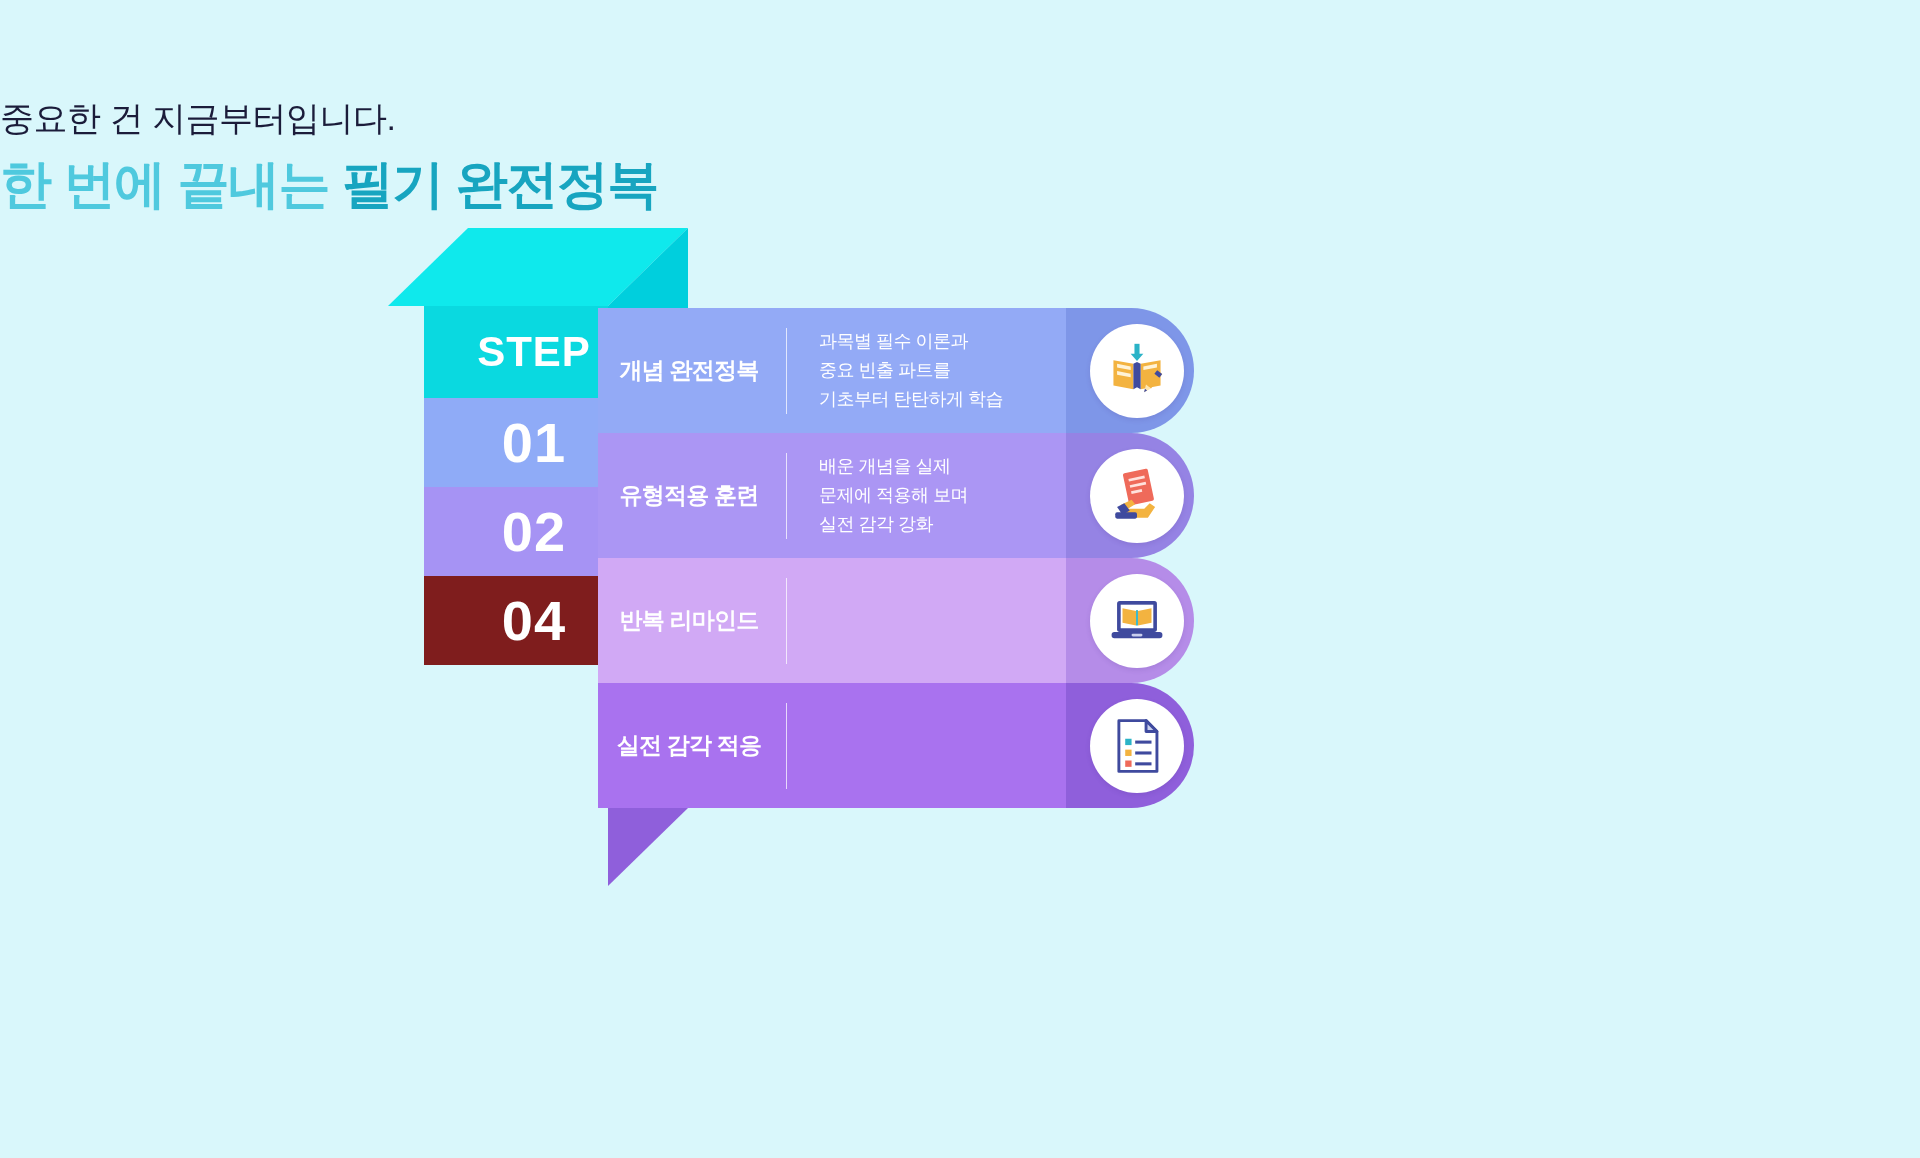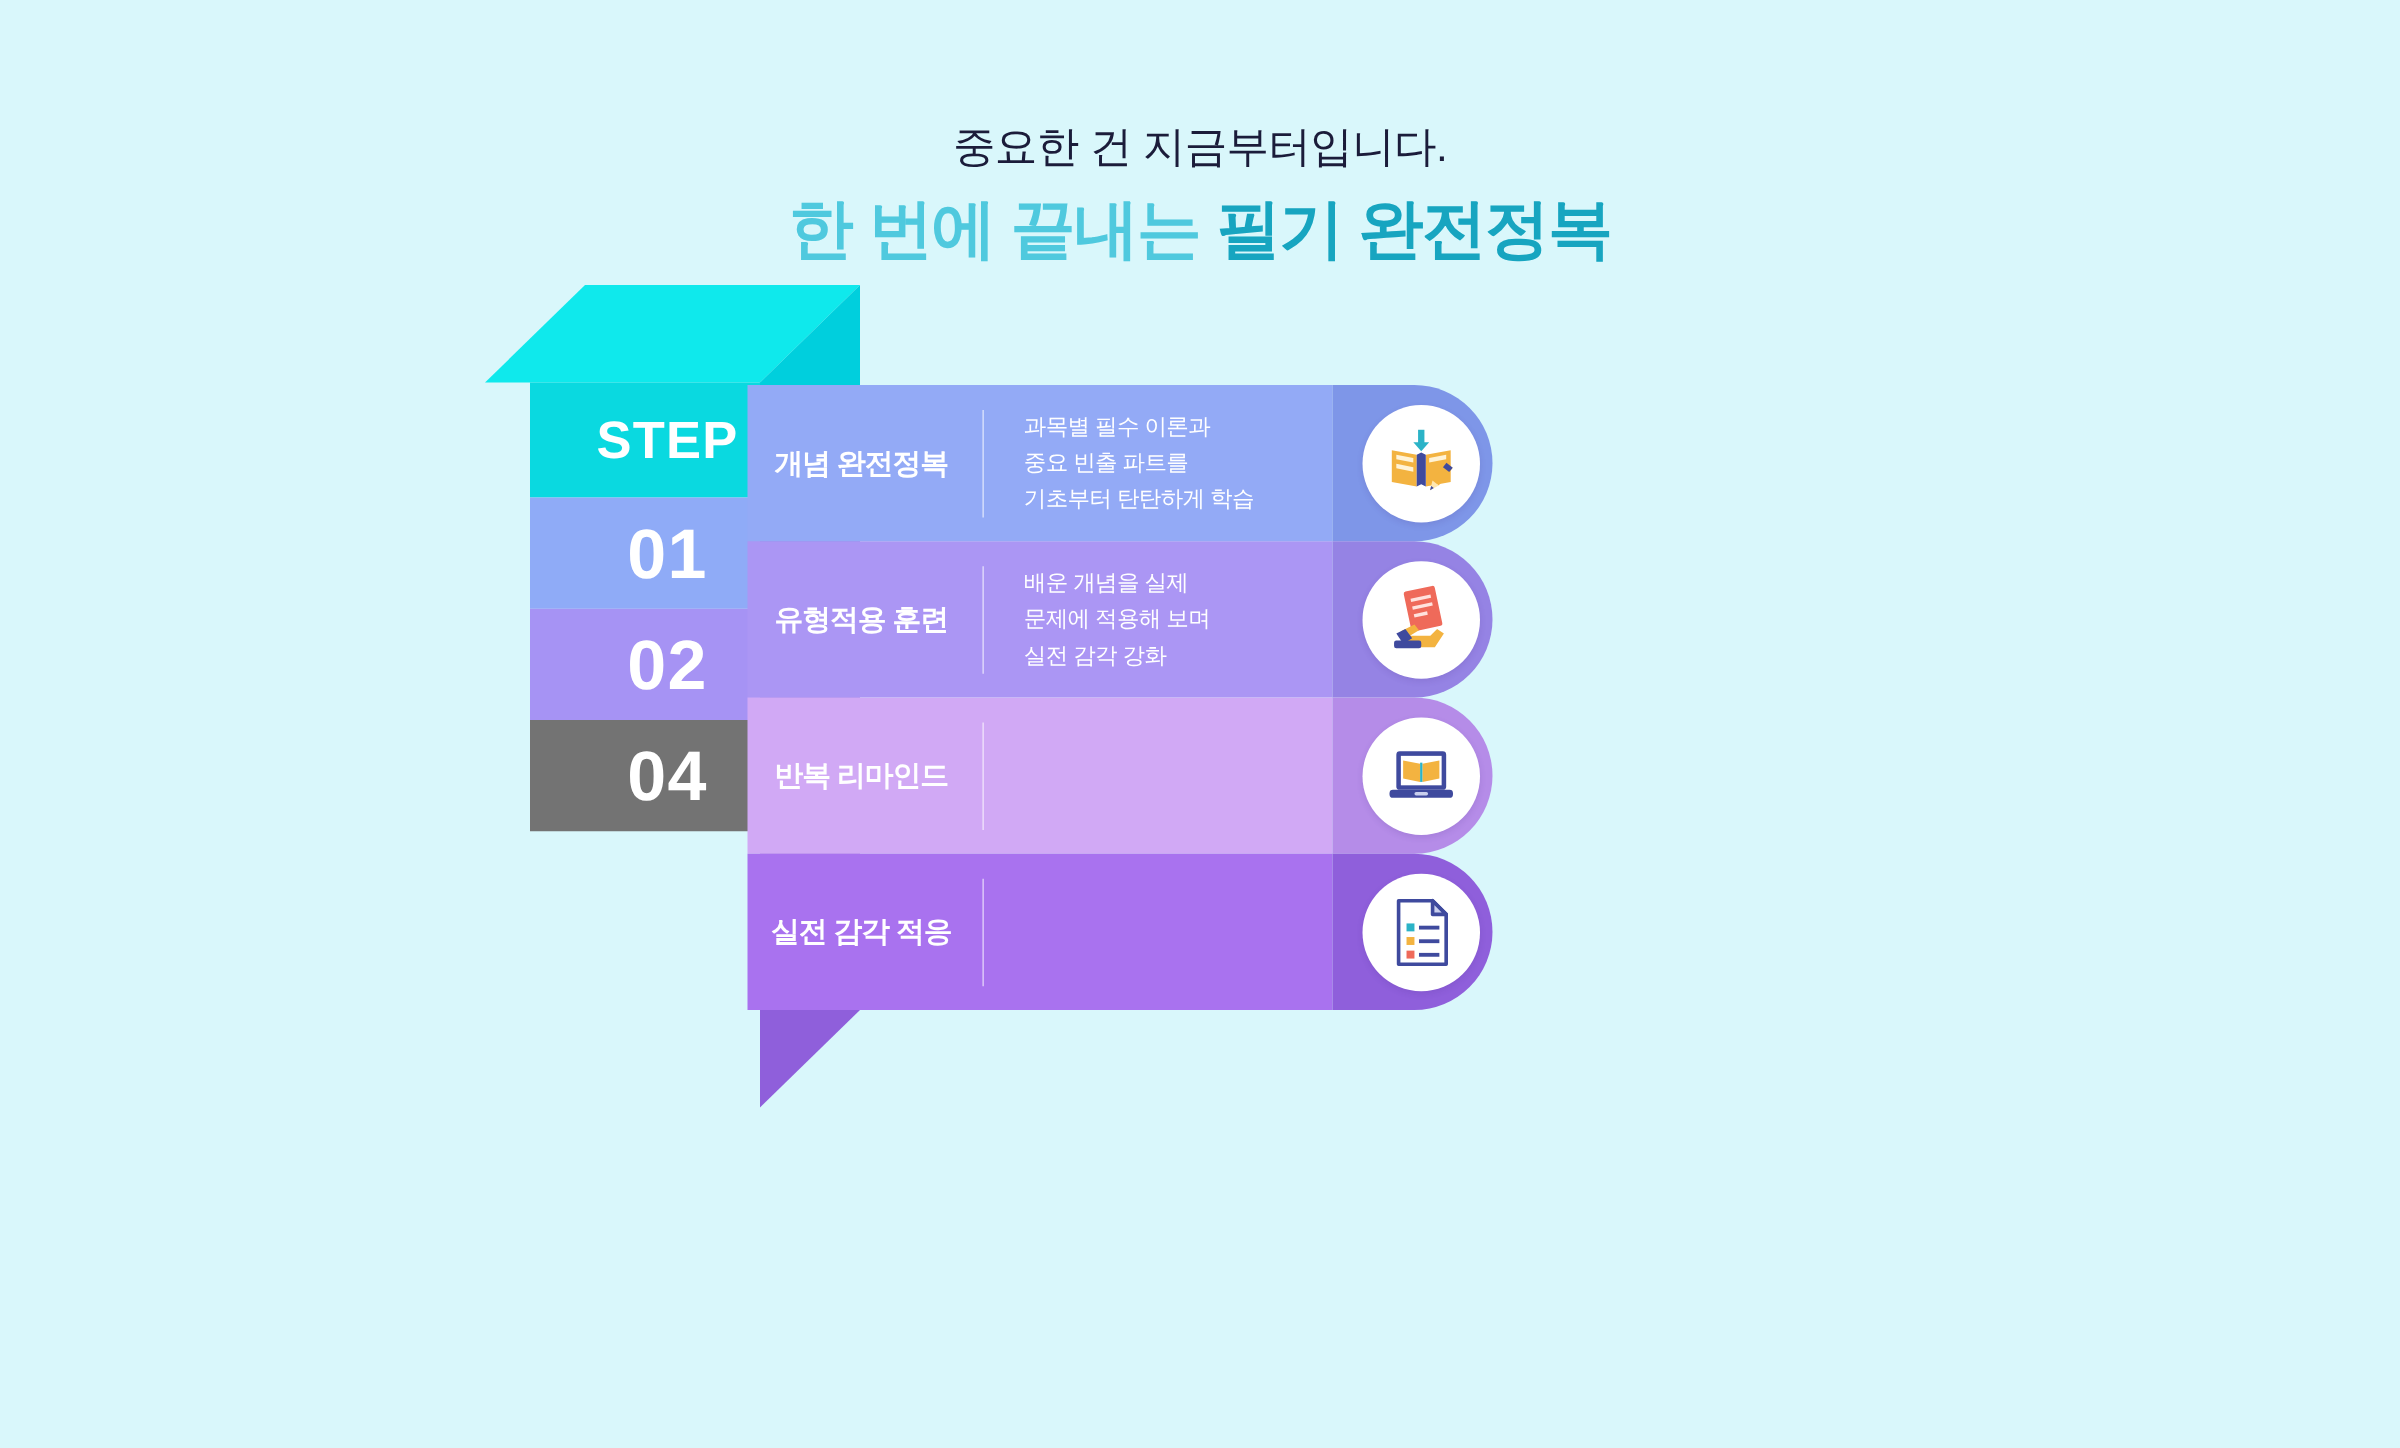--- a/index.html
+++ b/index.html
@@ -5,21 +5,21 @@
   * { box-sizing: border-box; margin: 0; padding: 0; }
   html, body {
     width: 1920px; height: 1158px;
     font-family: "Liberation Sans", "DejaVu Sans", sans-serif;
   }
   body { background: #d9f7fb; overflow: hidden; position: relative; }
 
   .stage { position: absolute; inset: 0; }
 
   
-  .heading { position: absolute; left: 0; top: 96px; width: 100%; text-align: center; }
+  .heading { position: absolute; left: 0; top: 96px; width: 100%; }
   .subtitle {
     font-size: 34px; color: #1b1c3a; letter-spacing: -0.5px;
     font-weight: 400; line-height: 1.3;
   }
   .headline {
     margin-top: 12px; font-size: 52px; font-weight: 800;
     letter-spacing: -1.5px; line-height: 1.25; white-space: nowrap;
   }
   .headline .seg-a { color: #4fc9de; }
   .headline .seg-b { color: #17a5c0; }
@@ -99,21 +99,21 @@
         <div class="bands">
           <div class="band band-step" style="background:#0ad9e0">
           <span class="lbl">STEP</span>
         </div>
           <div class="band band-num" style="background:#8fabf7">
             <span class="lbl">01</span>
           </div>
           <div class="band band-num" style="background:#a693f4">
             <span class="lbl">02</span>
           </div>
-          <div class="band band-num" style="background:#737373">
+          <div class="band band-num" style="background:#7f1d1d">
             <span class="lbl">04</span>
           </div>
         </div>
         <svg width="300" height="660" style="position:absolute;left:0;top:0;pointer-events:none;">
           <polygon points="220,78 300,0 300,92 220,170" fill="#00cfdd"></polygon>
           <polygon points="220,170 300,92 300,214 220,292" fill="#7e96e8"></polygon>
           <polygon points="220,292 300,214 300,336 220,414" fill="#9583e4"></polygon>
           <polygon points="220,414 300,336 300,458 220,536" fill="#b496e4"></polygon>
           <polygon points="220,536 300,458 300,580 220,658" fill="#8f5fdb"></polygon>
         </svg>

